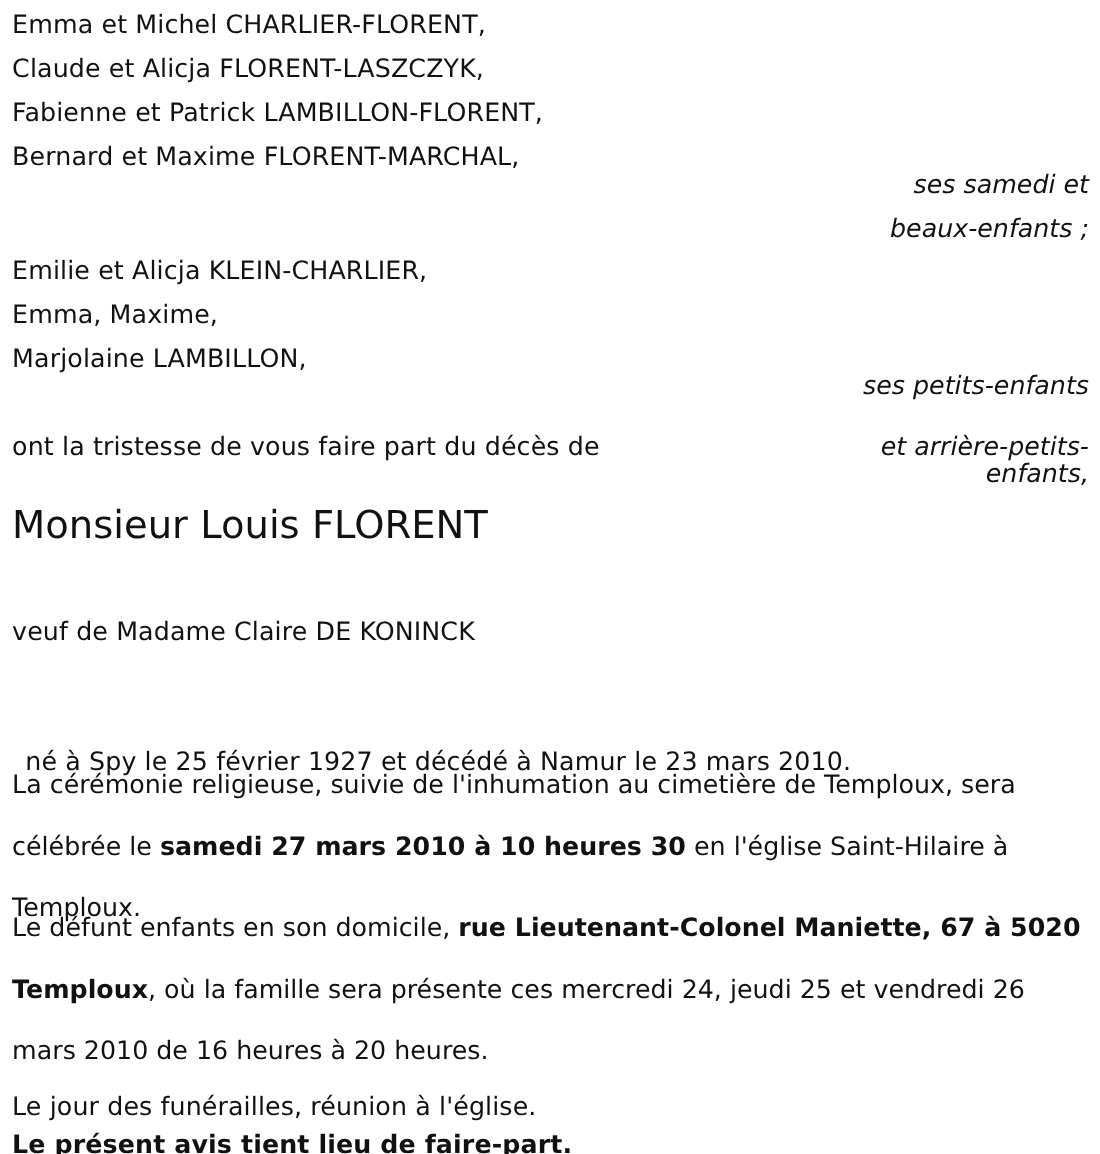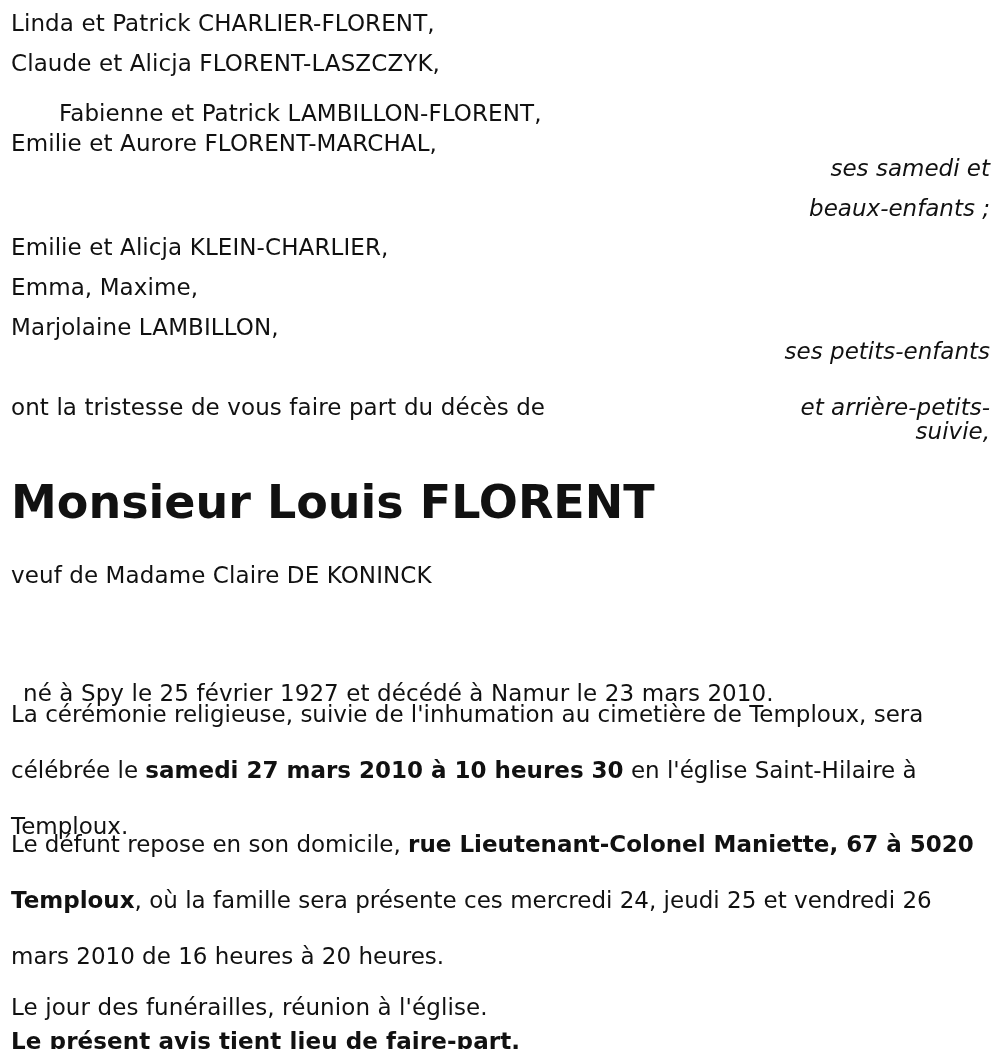--- a/index.html
+++ b/index.html
@@ -25,63 +25,63 @@
     .right {
       position: absolute;
       right: 10px;
       text-align: right;
       font-style: italic;
       white-space: nowrap;
     }
     .title {
       position: absolute;
       left: 11px;
-      top: 475px;
-      font-size: 46px;
-      font-weight: bold;
+      top: 458px;
+      font-size: 35px;
+      font-weight: normal;
       white-space: nowrap;
     }
     .para {
       position: absolute;
       left: 11px;
       width: 975px;
       line-height: 56px;
     }
     b { font-weight: bold; }
   </style>
 </head>
 <body>
 
 <div>
 
-  <div class="line" style="top:10px;">Linda et Patrick CHARLIER-FLORENT,</div>
+  <div class="line" style="top:10px;">Emma et Michel CHARLIER-FLORENT,</div>
   <div class="line" style="top:50px;">Claude et Alicja FLORENT-LASZCZYK,</div>
-  <div class="line" style="top:100px;margin-left:48px;">Fabienne et Patrick LAMBILLON-FLORENT,</div>
-  <div class="line" style="top:130px;">Emilie et Aurore FLORENT-MARCHAL,</div>
+  <div class="line" style="top:90px;">Fabienne et Patrick LAMBILLON-FLORENT,</div>
+  <div class="line" style="top:130px;">Bernard et Maxime FLORENT-MARCHAL,</div>
 
   <div class="right" style="top:155px;">ses samedi et</div>
   <div class="right" style="top:195px;">beaux-enfants ;</div>
 
   <div class="line" style="top:234px;">Emilie et Alicja KLEIN-CHARLIER,</div>
   <div class="line" style="top:274px;">Emma, Maxime,</div>
   <div class="line" style="top:314px;">Marjolaine LAMBILLON,</div>
 
   <div class="right" style="top:338px;">ses petits-enfants</div>
   <div class="right" style="top:378px;margin-top:16px;">et arrière-petits-</div>
-  <div class="right" style="top:418px;">suivie,</div>
+  <div class="right" style="top:418px;">enfants,</div>
 
   <div class="line" style="top:394px;">ont la tristesse de vous faire part du décès de</div>
 
   <div class="title">Monsieur Louis FLORENT</div>
 
   <div class="line" style="top:562px;">veuf de Madame Claire DE KONINCK</div>
 
   <div class="line" style="top:680px;margin-left:12px;">né à Spy le 25 février 1927 et décédé à Namur le 23 mars 2010.</div>
 
   <div class="para" style="top:686px;"><span>La cérémonie religieuse, suivie de l'inhumation au cimetière de Temploux, sera célébrée le </span><b>samedi 27 mars 2010 à 10 heures 30</b><span> en l'église Saint-Hilaire à Temploux.</span></div>
 
-  <div class="para" style="top:816px;"><span>Le défunt repose en son domicile, </span><b>rue Lieutenant-Colonel Maniette, 67 à 5020 Temploux</b><span>, où la famille sera présente ces mercredi 24, jeudi 25 et vendredi 26 mars 2010 de 16 heures à 20 heures.</span></div>
+  <div class="para" style="top:816px;"><span>Le défunt enfants en son domicile, </span><b>rue Lieutenant-Colonel Maniette, 67 à 5020 Temploux</b><span>, où la famille sera présente ces mercredi 24, jeudi 25 et vendredi 26 mars 2010 de 16 heures à 20 heures.</span></div>
 
   <div class="line" style="top:950px;margin-top:44px;">Le jour des funérailles, réunion à l'église.</div>
 
   <div class="line" style="top:1028px;font-weight:bold;">Le présent avis tient lieu de faire-part.</div>
 
 </div>
 
 </body></html>

